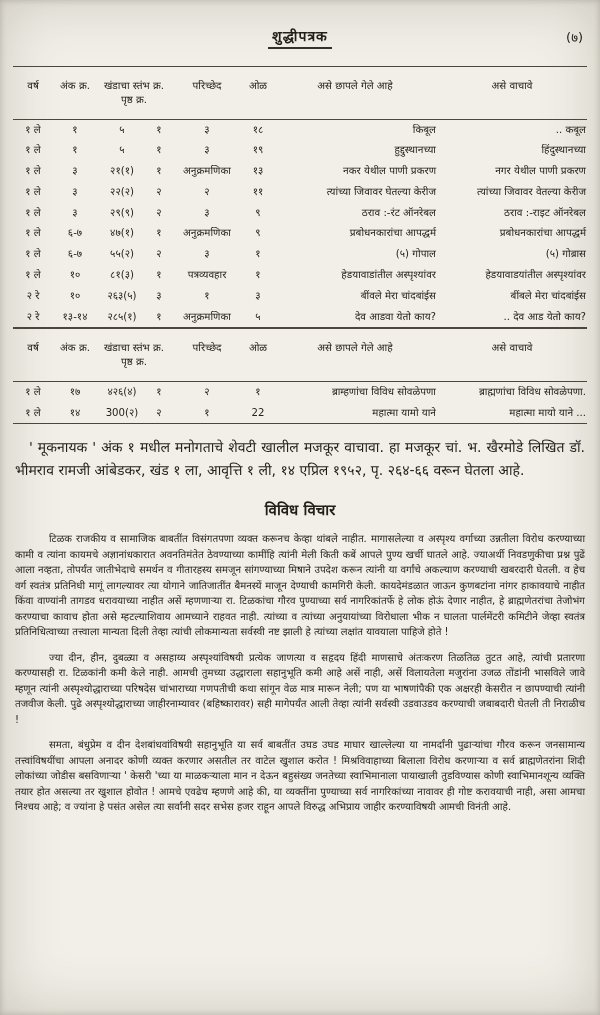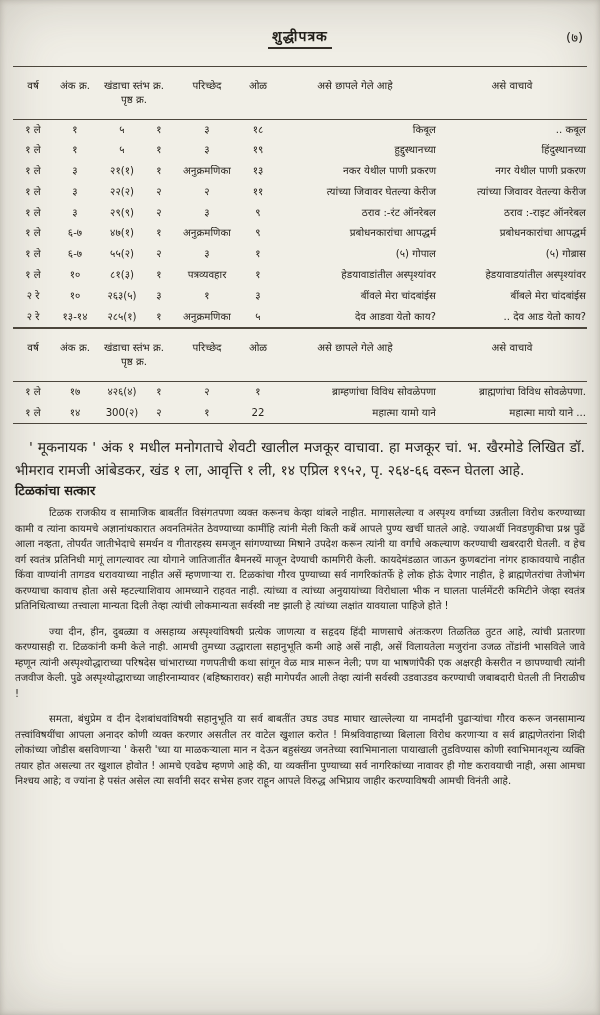--- a/index.html
+++ b/index.html
@@ -221,19 +221,19 @@
           <td class="c4">१</td>
           <td class="c5">22</td>
           <td class="c6">महात्मा यामो याने</td>
           <td class="c7">महात्मा मायो याने ...</td>
         </tr>
       </tbody>
   </table>
 
   <p class="footnote">' मूकनायक ' अंक १ मधील मनोगताचे शेवटी खालील मजकूर वाचावा. हा मजकूर चां. भ. खैरमोडे लिखित डॉ. भीमराव रामजी आंबेडकर, खंड १ ला, आवृत्ति १ ली, १४ एप्रिल १९५२, पृ. २६४-६६ वरून घेतला आहे.</p>
 
-  <h3 class="art-sub">टिळकांचा सत्कार</h3>
+  <h2 class="art-head">विविध विचार</h2>
 
   <p class="body-par">टिळक राजकीय व सामाजिक बाबतींत विसंगतपणा व्यक्त करूनच केव्हा थांबले नाहीत. मागासलेल्या व अस्पृश्य वर्गाच्या उन्नतीला विरोध करण्याच्या कामी व त्यांना कायमचे अज्ञानांधकारात अवनतिमंतेत ठेवण्याच्या कामींहि त्यांनी मेली किती कबें आपले पुण्य खर्ची घातले आहे. ज्याअर्थी निवडणुकीचा प्रश्न पुढें आला नव्हता, तोपर्यंत जातीभेदाचे समर्थन व गीतारहस्य समजून सांगण्याच्या मिषाने उपदेश करून त्यांनी या वर्गांचे अकल्याण करण्याची खबरदारी घेतली. व हेच वर्ग स्वतंत्र प्रतिनिधी मागूं लागल्यावर त्या योगाने जातिजातींत बैमनस्यें माजून देण्याची कामगिरी केली. कायदेमंडळात जाऊन कुणबटांना नांगर हाकावयाचे नाहीत किंवा वाण्यांनी तागडव धरावयाच्या नाहीत असें म्हणणाऱ्या रा. टिळकांचा गौरव पुण्याच्या सर्व नागरिकांतर्फे हे लोक होऊं देणार नाहीत, हे ब्राह्मणेतरांचा तेजोभंग करण्याचा कावाच होता असे म्हटल्याशिवाय आमच्याने राहवत नाही. त्यांच्या व त्यांच्या अनुयायांच्या विरोधाला भीक न घालता पार्लमेंटरी कमिटीने जेव्हा स्वतंत्र प्रतिनिधित्वाच्या तत्त्वाला मान्यता दिली तेव्हा त्यांची लोकमान्यता सर्वस्वी नष्ट झाली हे त्यांच्या लक्षांत यावयाला पाहिजे होते !</p>
   <p class="body-par">ज्या दीन, हीन, दुबळ्या व असहाय्य अस्पृश्यांविषयी प्रत्येक जाणत्या व सहृदय हिंदी माणसाचे अंतःकरण तिळतिळ तुटत आहे, त्यांची प्रतारणा करण्यासही रा. टिळकांनी कमी केले नाही. आमची तुमच्या उद्धाराला सहानुभूति कमी आहे असें नाही, असें विलायतेला मजुरांना उजळ तोंडांनी भासविले जावे म्हणून त्यांनी अस्पृश्योद्धाराच्या परिषदेस चांभाराच्या गणपतीची कथा सांगून वेळ मात्र मारून नेली; पण या भाषणांपैकी एक अक्षरही केसरीत न छापण्याची त्यांनी तजवीज केली. पुढे अस्पृश्योद्धाराच्या जाहीरनाम्यावर (बहिष्कारावर) सही मागेपर्यंत आली तेव्हा त्यांनी सर्वस्वी उडवाउडव करण्याची जबाबदारी घेतली ती निराळीच !</p>
   <p class="body-par">समता, बंधुप्रेम व दीन देशबांधवांविषयी सहानुभूति या सर्व बाबतींत उघड उघड माघार खाल्लेल्या या नामर्दांनी पुढाऱ्यांचा गौरव करून जनसामान्य तत्त्वांविषयींचा आपला अनादर कोणी व्यक्त करणार असतील तर वाटेल खुशाल करोत ! मिश्रविवाहाच्या बिलाला विरोध करणाऱ्या व सर्व ब्राह्मणेतरांना शिदी लोकांच्या जोडीस बसविणाऱ्या ' केसरी 'च्या या माळकऱ्याला मान न देऊन बहुसंख्य जनतेच्या स्वाभिमानाला पायाखाली तुडविण्यास कोणी स्वाभिमानशून्य व्यक्ति तयार होत असल्या तर खुशाल होवोत ! आमचे एवढेच म्हणणे आहे की, या व्यक्तींना पुण्याच्या सर्व नागरिकांच्या नावावर ही गोष्ट करावयाची नाही, असा आमचा निश्चय आहे; व ज्यांना हे पसंत असेल त्या सर्वांनी सदर सभेस हजर राहून आपले विरुद्ध अभिप्राय जाहीर करण्याविषयी आमची विनंती आहे.</p>
 
 </div>
 
 </body></html>

